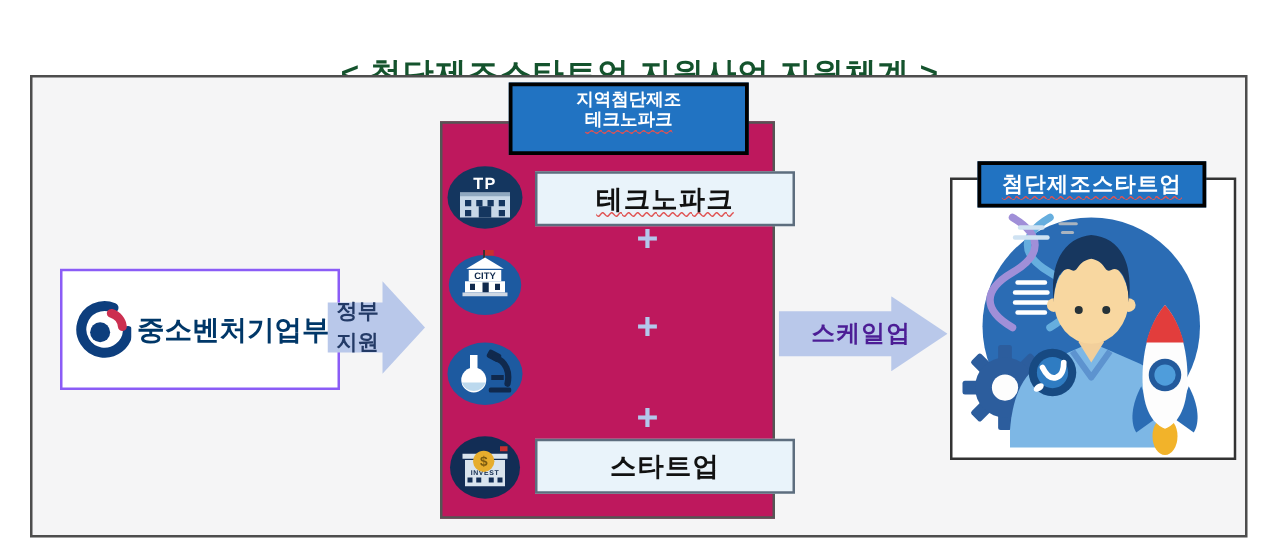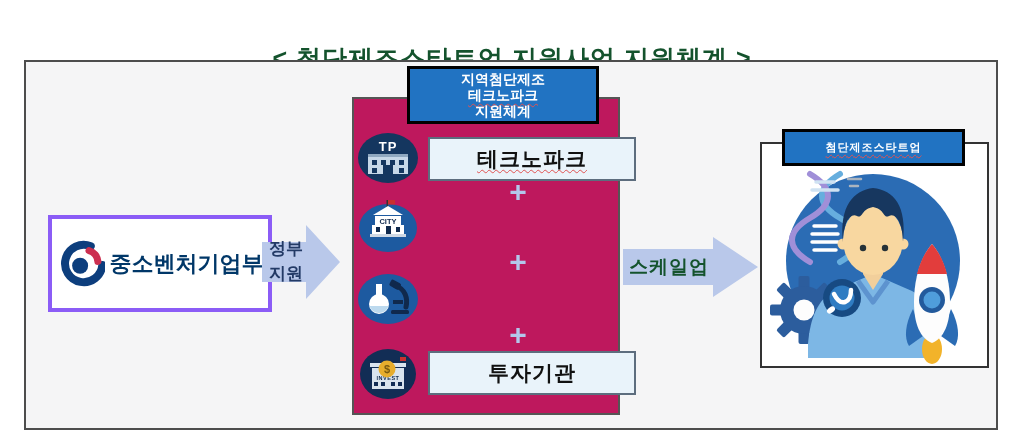--- a/index.html
+++ b/index.html
@@ -13,35 +13,35 @@
     left:0;right:0;top:7px;text-align:center;
     font-size:25px;font-weight:800;letter-spacing:1px;color:#14532d;margin-top:35px;
   }
   #outer{
     left:24px;top:60px;width:974px;height:370px;box-sizing:border-box;
     border:2px solid #4d4d4d;background:#f5f5f6;
   }
   
   .ministry-box{
     left:22px;top:153px;width:224px;height:97px;box-sizing:border-box;
-    background:#fff;border:4px solid #8b5cf6;
+    background:#fff;border:2px solid #8b5cf6;
     display:flex;align-items:center;justify-content:center;gap:5px;
   }
   .ministry-label{font-size:22px;font-weight:800;color:#003768;white-space:nowrap;}
   
   .arrow1{left:236px;top:160px;width:80px;height:80px;}
   .arrow1 .lbl{
     position:absolute;left:0;top:15px;width:48px;text-align:center;
     font-size:17px;font-weight:700;color:#233a66;line-height:1.45;
   }
   .arrow2{left:597px;top:175px;width:135px;height:60px;}
   .arrow2 .lbl{
     position:absolute;left:0;top:0;width:92px;height:60px;
     display:flex;align-items:center;justify-content:center;
-    font-size:19px;font-weight:700;color:#14532d;letter-spacing:1px;
+    font-size:19px;font-weight:700;color:#4c1d95;letter-spacing:1px;padding-left:20px;
   }
   
   .center-panel{
     left:326px;top:35px;width:268px;height:318px;box-sizing:border-box;
     background:#be185d;border:2px solid #555;
   }
   .center-header{
     left:381px;top:4px;width:192px;height:58px;box-sizing:border-box;
     background:#2173c2;border:3px solid #000;z-index:3;
     color:#fff;font-weight:700;font-size:14px;text-align:center;line-height:1.15;
@@ -61,21 +61,21 @@
   .squiggle{
     text-decoration:underline;text-decoration-style:wavy;
     text-decoration-color:#e05252;text-decoration-thickness:1px;
     text-underline-offset:3px;
   }
   
   .right-header{
     left:756px;top:67px;width:183px;height:37px;box-sizing:border-box;
     background:#2173c2;border:3px solid #000;z-index:3;
     display:flex;align-items:center;justify-content:center;
-    color:#fff;font-size:11px;font-weight:700;letter-spacing:1px;
+    color:#fff;font-size:17px;font-weight:700;letter-spacing:1px;
   }
   .illo-box{
     left:734px;top:80px;width:229px;height:226px;box-sizing:border-box;
     background:#fff;border:2px solid #333;overflow:hidden;
   }
 </style>
 </head>
 <body>
 
 <div class="abs" id="title">&lt; 첨단제조스타트업 지원사업 지원체계 &gt;</div>
@@ -158,28 +158,27 @@
       <rect x="16" y="24" width="32" height="21" fill="#d9e4ee"></rect>
       <text x="32" y="36" text-anchor="middle" font-size="5.5" font-weight="bold" fill="#10294d" letter-spacing="0.5">INVEST</text>
       <rect x="18" y="38" width="4" height="4" fill="#122d55"></rect>
         <rect x="25" y="38" width="4" height="4" fill="#122d55"></rect>
       <rect x="35" y="38" width="4" height="4" fill="#122d55"></rect>
         <rect x="42" y="38" width="4" height="4" fill="#122d55"></rect>
       <circle cx="31" cy="25" r="8.5" fill="#e6ad2d"></circle>
       <text x="31" y="29" text-anchor="middle" font-size="11" font-weight="bold" fill="#7a5a10">$</text>
     </svg>
     <div class="abs item-box" style="top:252px">
-      <span>투자기관</span>
+      <span>스타트업</span>
     </div>
   </div>
 
   <div class="abs center-header">
     <div>지역첨단제조</div>
     <div class="squiggle">테크노파크</div>
-    <div>지원체계</div>
   </div>
 
   <div class="abs arrow2">
     <svg width="135" height="60" viewBox="0 0 135 60">
       <polygon points="0,12 90,12 90,0 135,30 90,60 90,48 0,48" fill="#b9c8ea"></polygon>
     </svg>
     <div class="lbl">스케일업</div>
   </div>
 
   <div class="abs illo-box">

